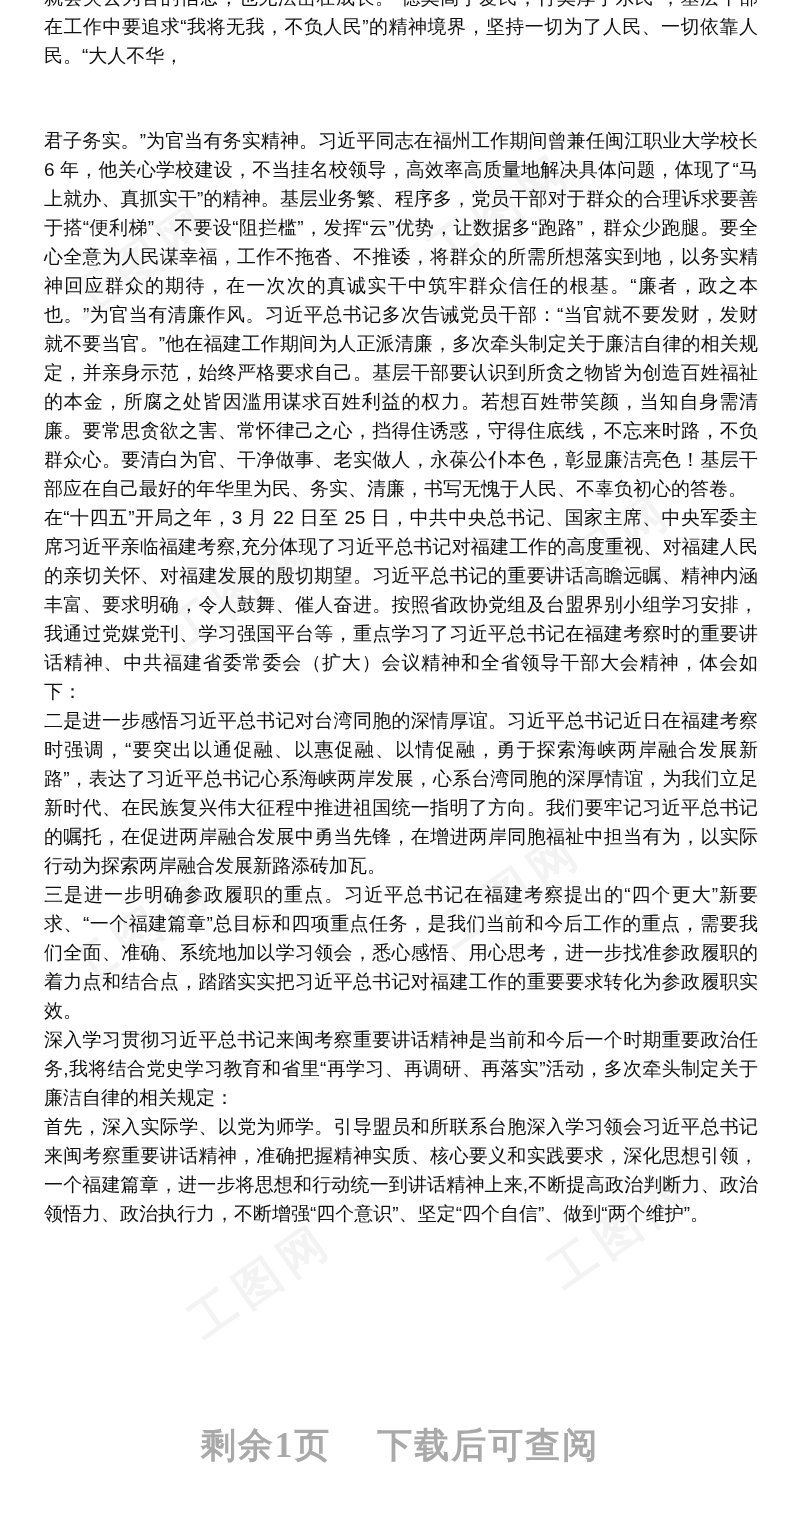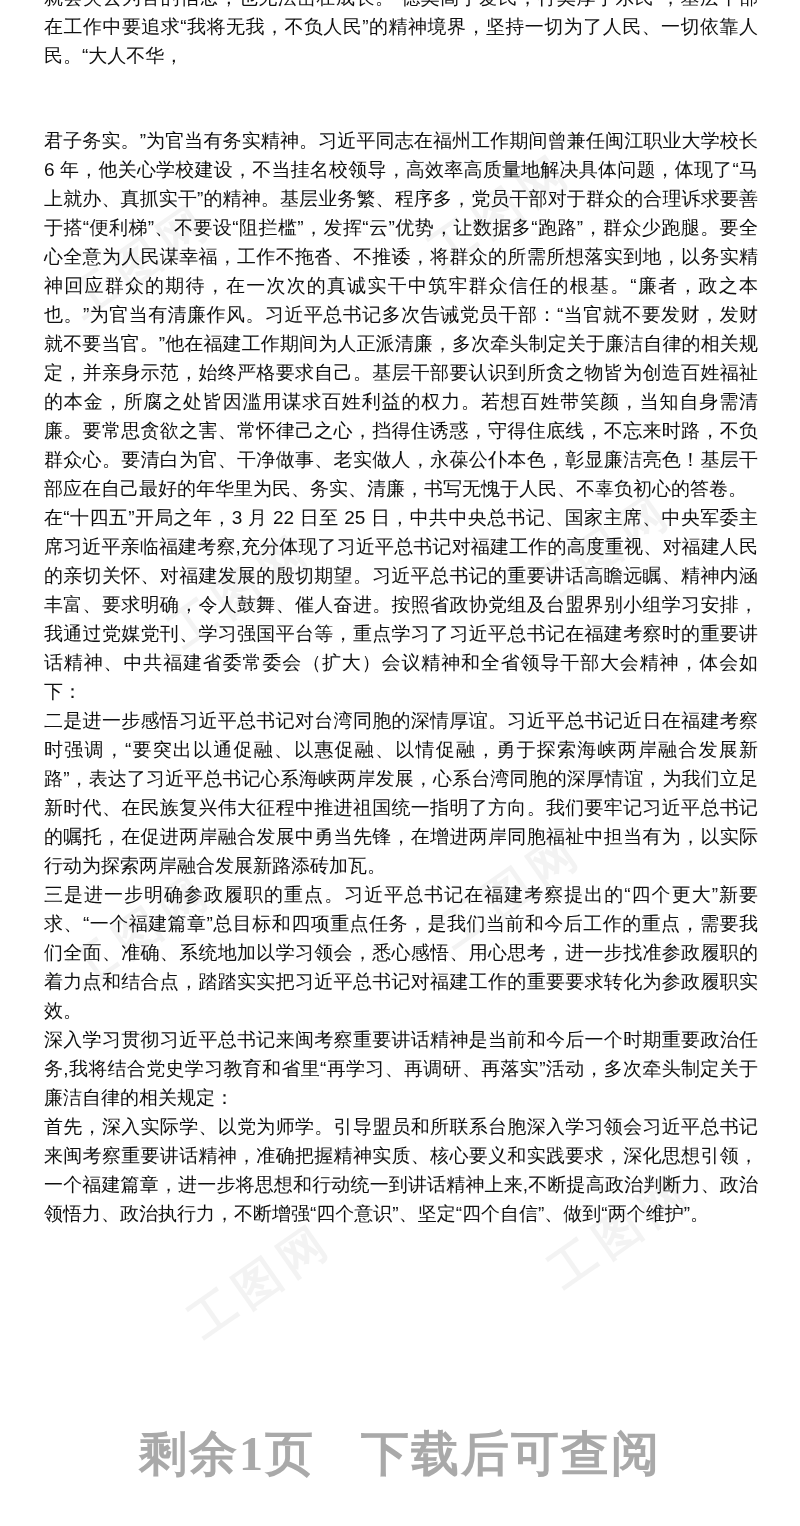--- a/index.html
+++ b/index.html
@@ -38,21 +38,21 @@
     word-break:break-all;
     overflow-wrap:anywhere;
   }
   .clip-top{margin-top:-17px !important;}
   .page-gap{height:56px;}
   .download-banner{
     position:absolute;left:0;right:0;top:1422px;z-index:1;
     text-align:center;
     font-family:"Liberation Serif",serif;
     font-weight:bold;
-    font-size:48px;
+    font-size:35px;
     color:#a9a9a9;
     letter-spacing:2px;
     cursor:pointer;
   }
   .banner-gap{display:inline-block;width:46px;}
 </style>
 </head>
 <body>
 
 <div class="page">

